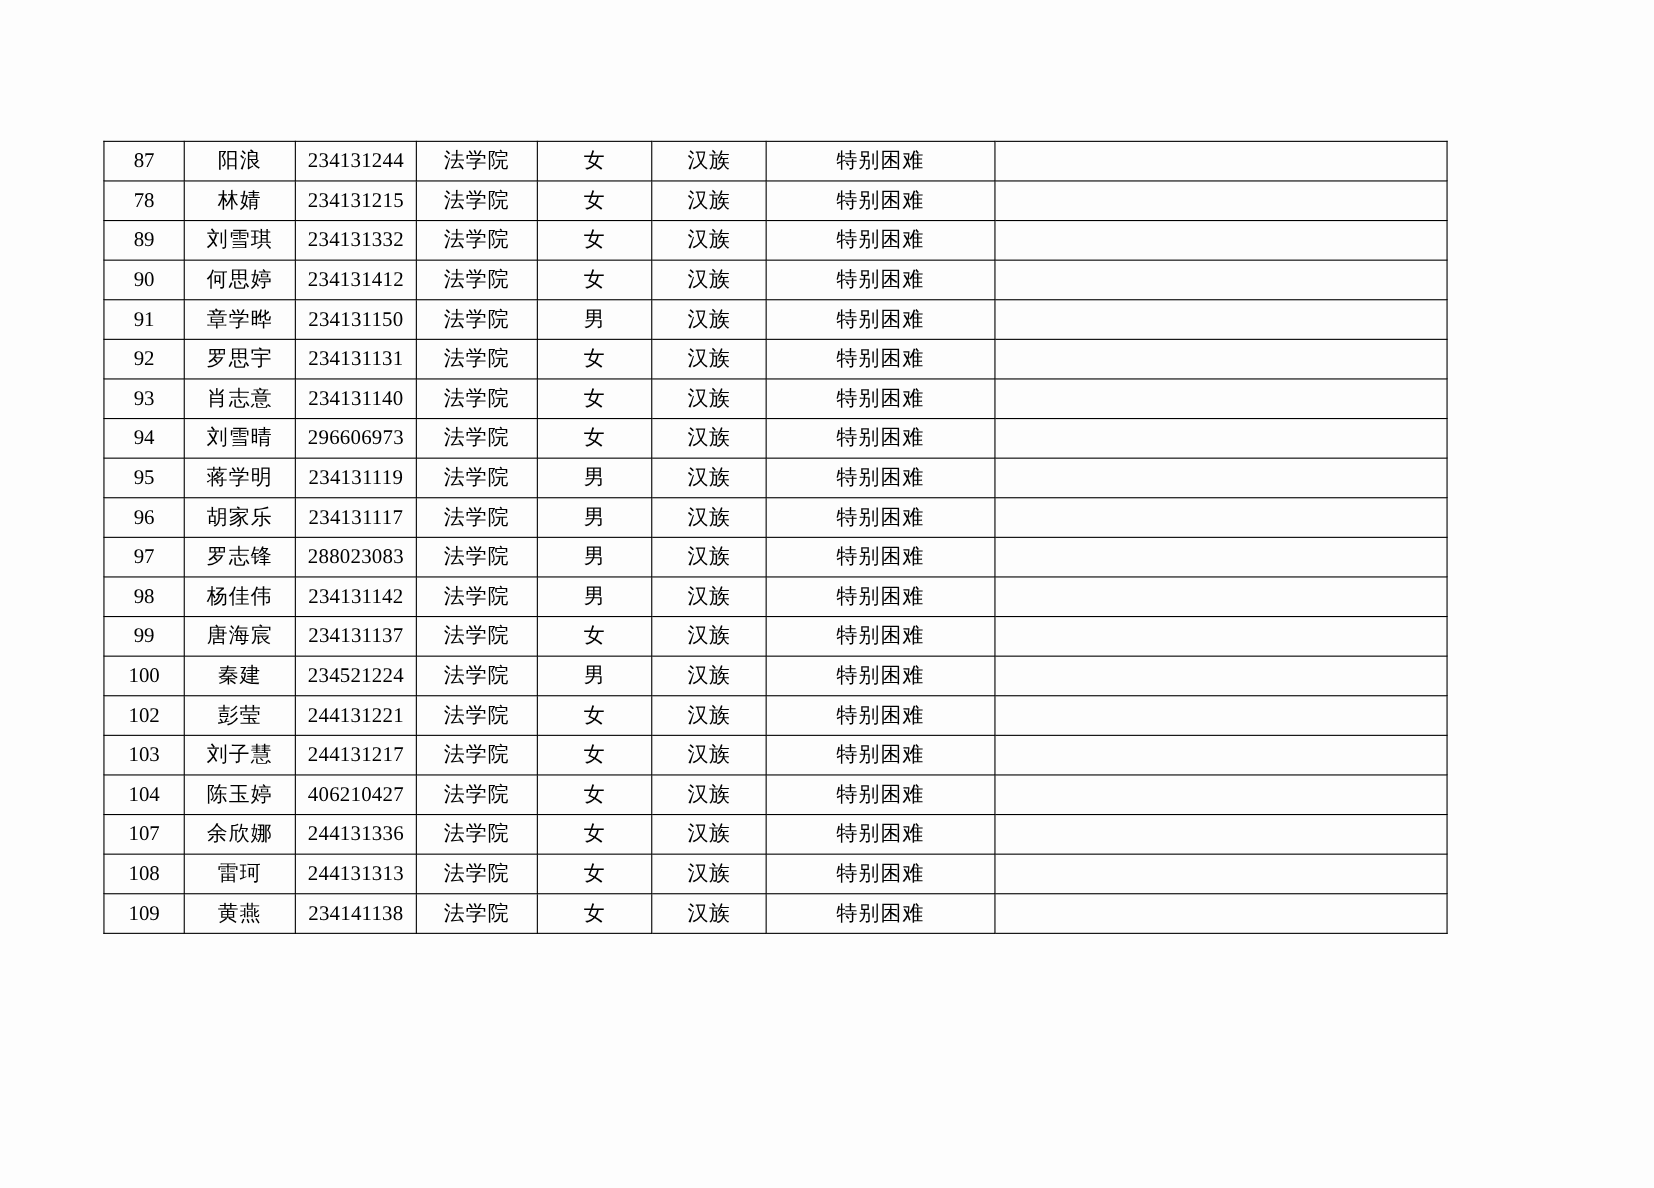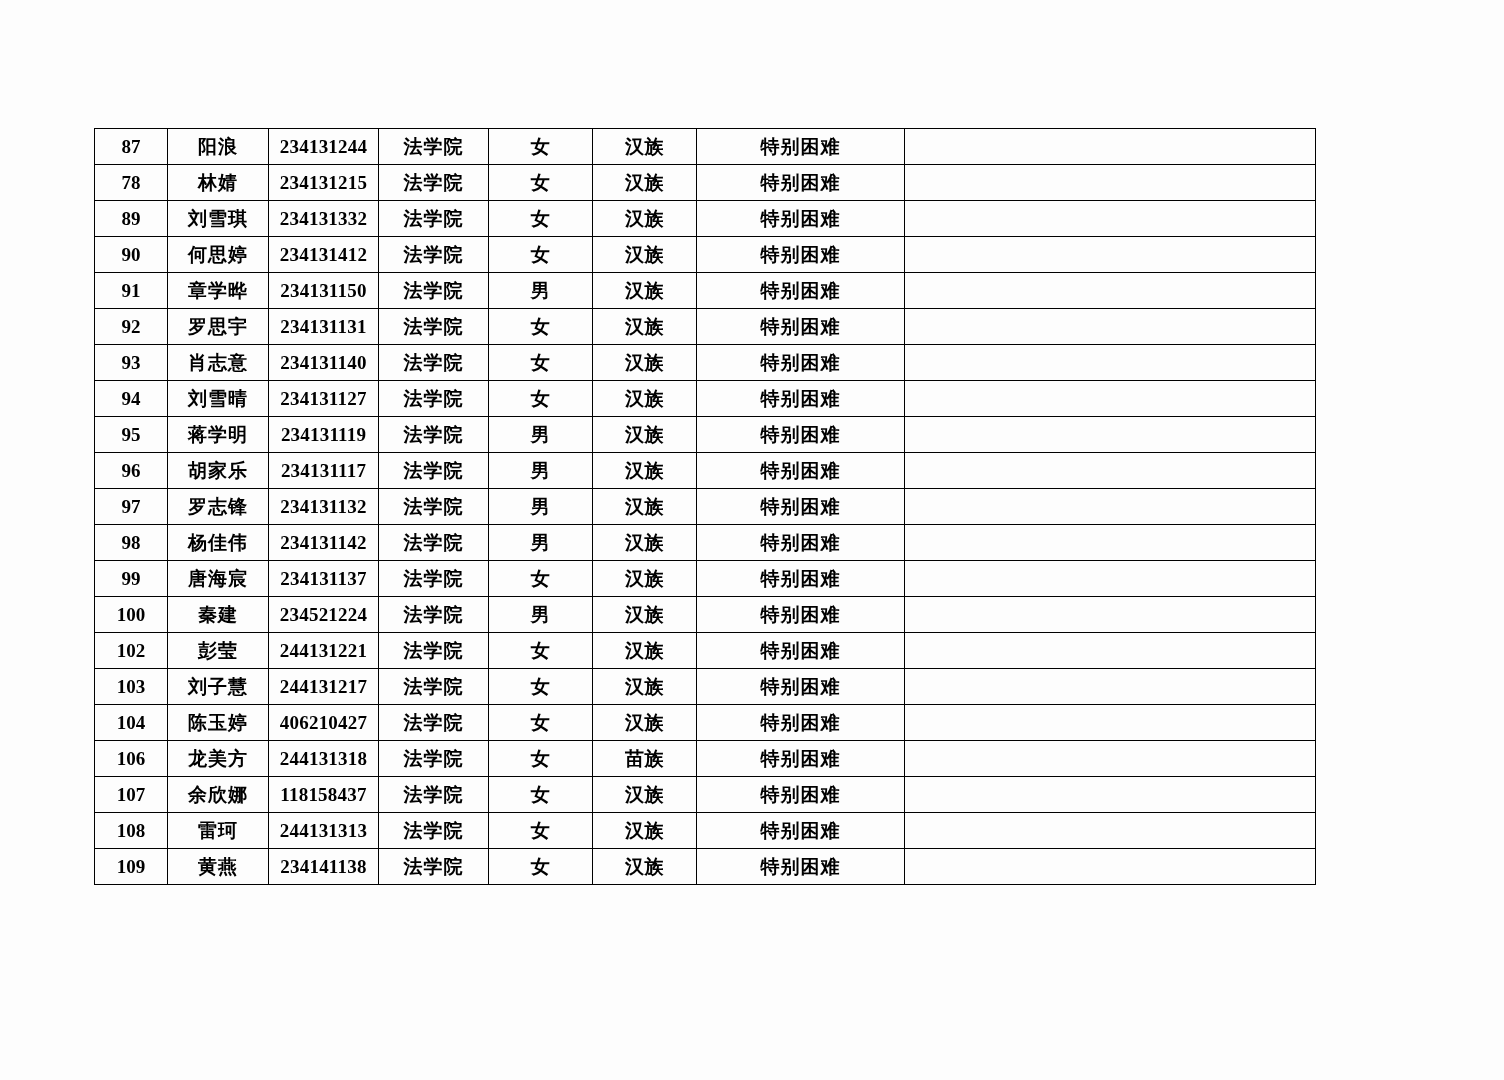--- a/index.html
+++ b/index.html
@@ -15,21 +15,20 @@
     position: relative;
     overflow: hidden;
   }
   .page {
     position: absolute;
     left: 0;
     top: 0;
     width: 1504px;
     height: 1080px;
     background: #fdfdfd;
-    font-weight: bold;
   }
   .table-wrap {
     position: absolute;
     left: 94px;
     top: 128px;
     width: 1221px;
   }
   table.roster {
     border-collapse: collapse;
     width: 1221px;
@@ -148,21 +147,21 @@
             <td class="id-cell">234131140</td>
             <td class="college-cell">法学院</td>
             <td class="gender-cell">女</td>
             <td class="ethnic-cell">汉族</td>
             <td class="level-cell">特别困难</td>
             <td class="note-cell"></td>
           </tr>
           <tr>
             <td class="index-cell">94</td>
             <td class="name-cell">刘雪晴</td>
-            <td class="id-cell">234131127</td>
+            <td class="id-cell">296606973</td>
             <td class="college-cell">法学院</td>
             <td class="gender-cell">女</td>
             <td class="ethnic-cell">汉族</td>
             <td class="level-cell">特别困难</td>
             <td class="note-cell"></td>
           </tr>
           <tr>
             <td class="index-cell">95</td>
             <td class="name-cell">蒋学明</td>
             <td class="id-cell">234131119</td>
@@ -178,21 +177,21 @@
             <td class="id-cell">234131117</td>
             <td class="college-cell">法学院</td>
             <td class="gender-cell">男</td>
             <td class="ethnic-cell">汉族</td>
             <td class="level-cell">特别困难</td>
             <td class="note-cell"></td>
           </tr>
           <tr>
             <td class="index-cell">97</td>
             <td class="name-cell">罗志锋</td>
-            <td class="id-cell">234131132</td>
+            <td class="id-cell">288023083</td>
             <td class="college-cell">法学院</td>
             <td class="gender-cell">男</td>
             <td class="ethnic-cell">汉族</td>
             <td class="level-cell">特别困难</td>
             <td class="note-cell"></td>
           </tr>
           <tr>
             <td class="index-cell">98</td>
             <td class="name-cell">杨佳伟</td>
             <td class="id-cell">234131142</td>
@@ -246,33 +245,23 @@
             <td class="index-cell">104</td>
             <td class="name-cell">陈玉婷</td>
             <td class="id-cell">406210427</td>
             <td class="college-cell">法学院</td>
             <td class="gender-cell">女</td>
             <td class="ethnic-cell">汉族</td>
             <td class="level-cell">特别困难</td>
             <td class="note-cell"></td>
           </tr>
           <tr>
-            <td class="index-cell">106</td>
-            <td class="name-cell">龙美方</td>
-            <td class="id-cell">244131318</td>
-            <td class="college-cell">法学院</td>
-            <td class="gender-cell">女</td>
-            <td class="ethnic-cell">苗族</td>
-            <td class="level-cell">特别困难</td>
-            <td class="note-cell"></td>
-          </tr>
-          <tr>
             <td class="index-cell">107</td>
             <td class="name-cell">余欣娜</td>
-            <td class="id-cell">118158437</td>
+            <td class="id-cell">244131336</td>
             <td class="college-cell">法学院</td>
             <td class="gender-cell">女</td>
             <td class="ethnic-cell">汉族</td>
             <td class="level-cell">特别困难</td>
             <td class="note-cell"></td>
           </tr>
           <tr>
             <td class="index-cell">108</td>
             <td class="name-cell">雷珂</td>
             <td class="id-cell">244131313</td>

